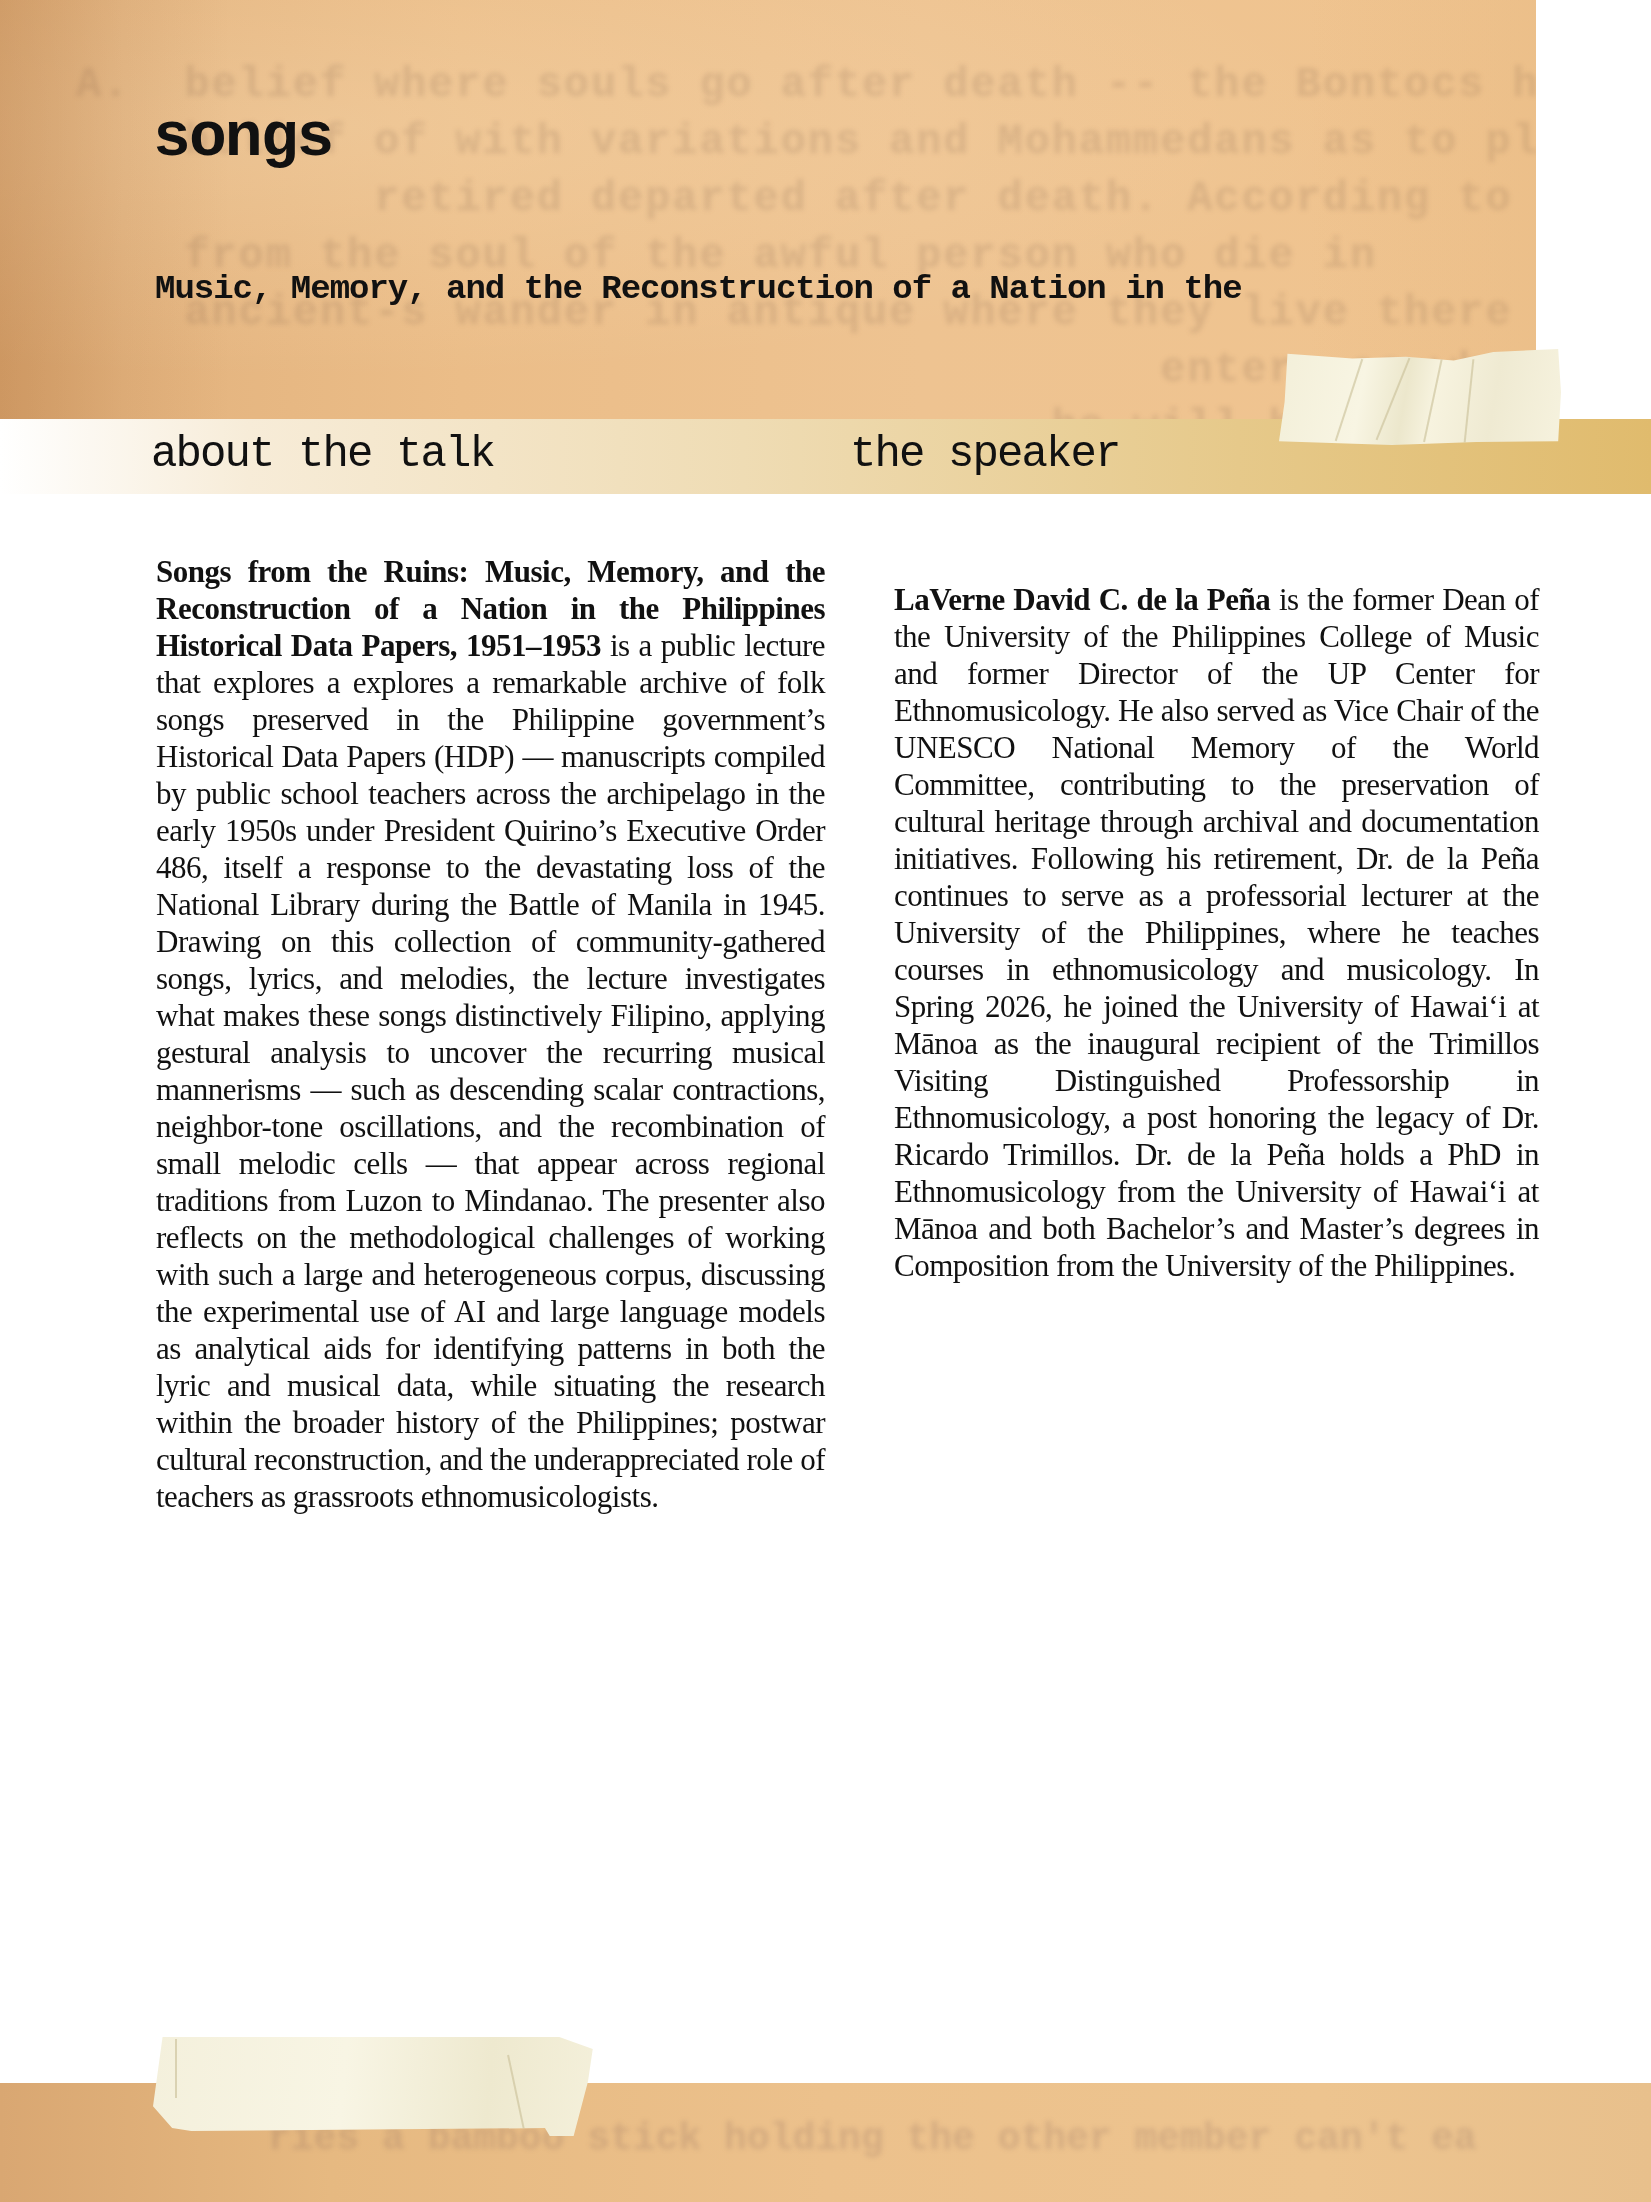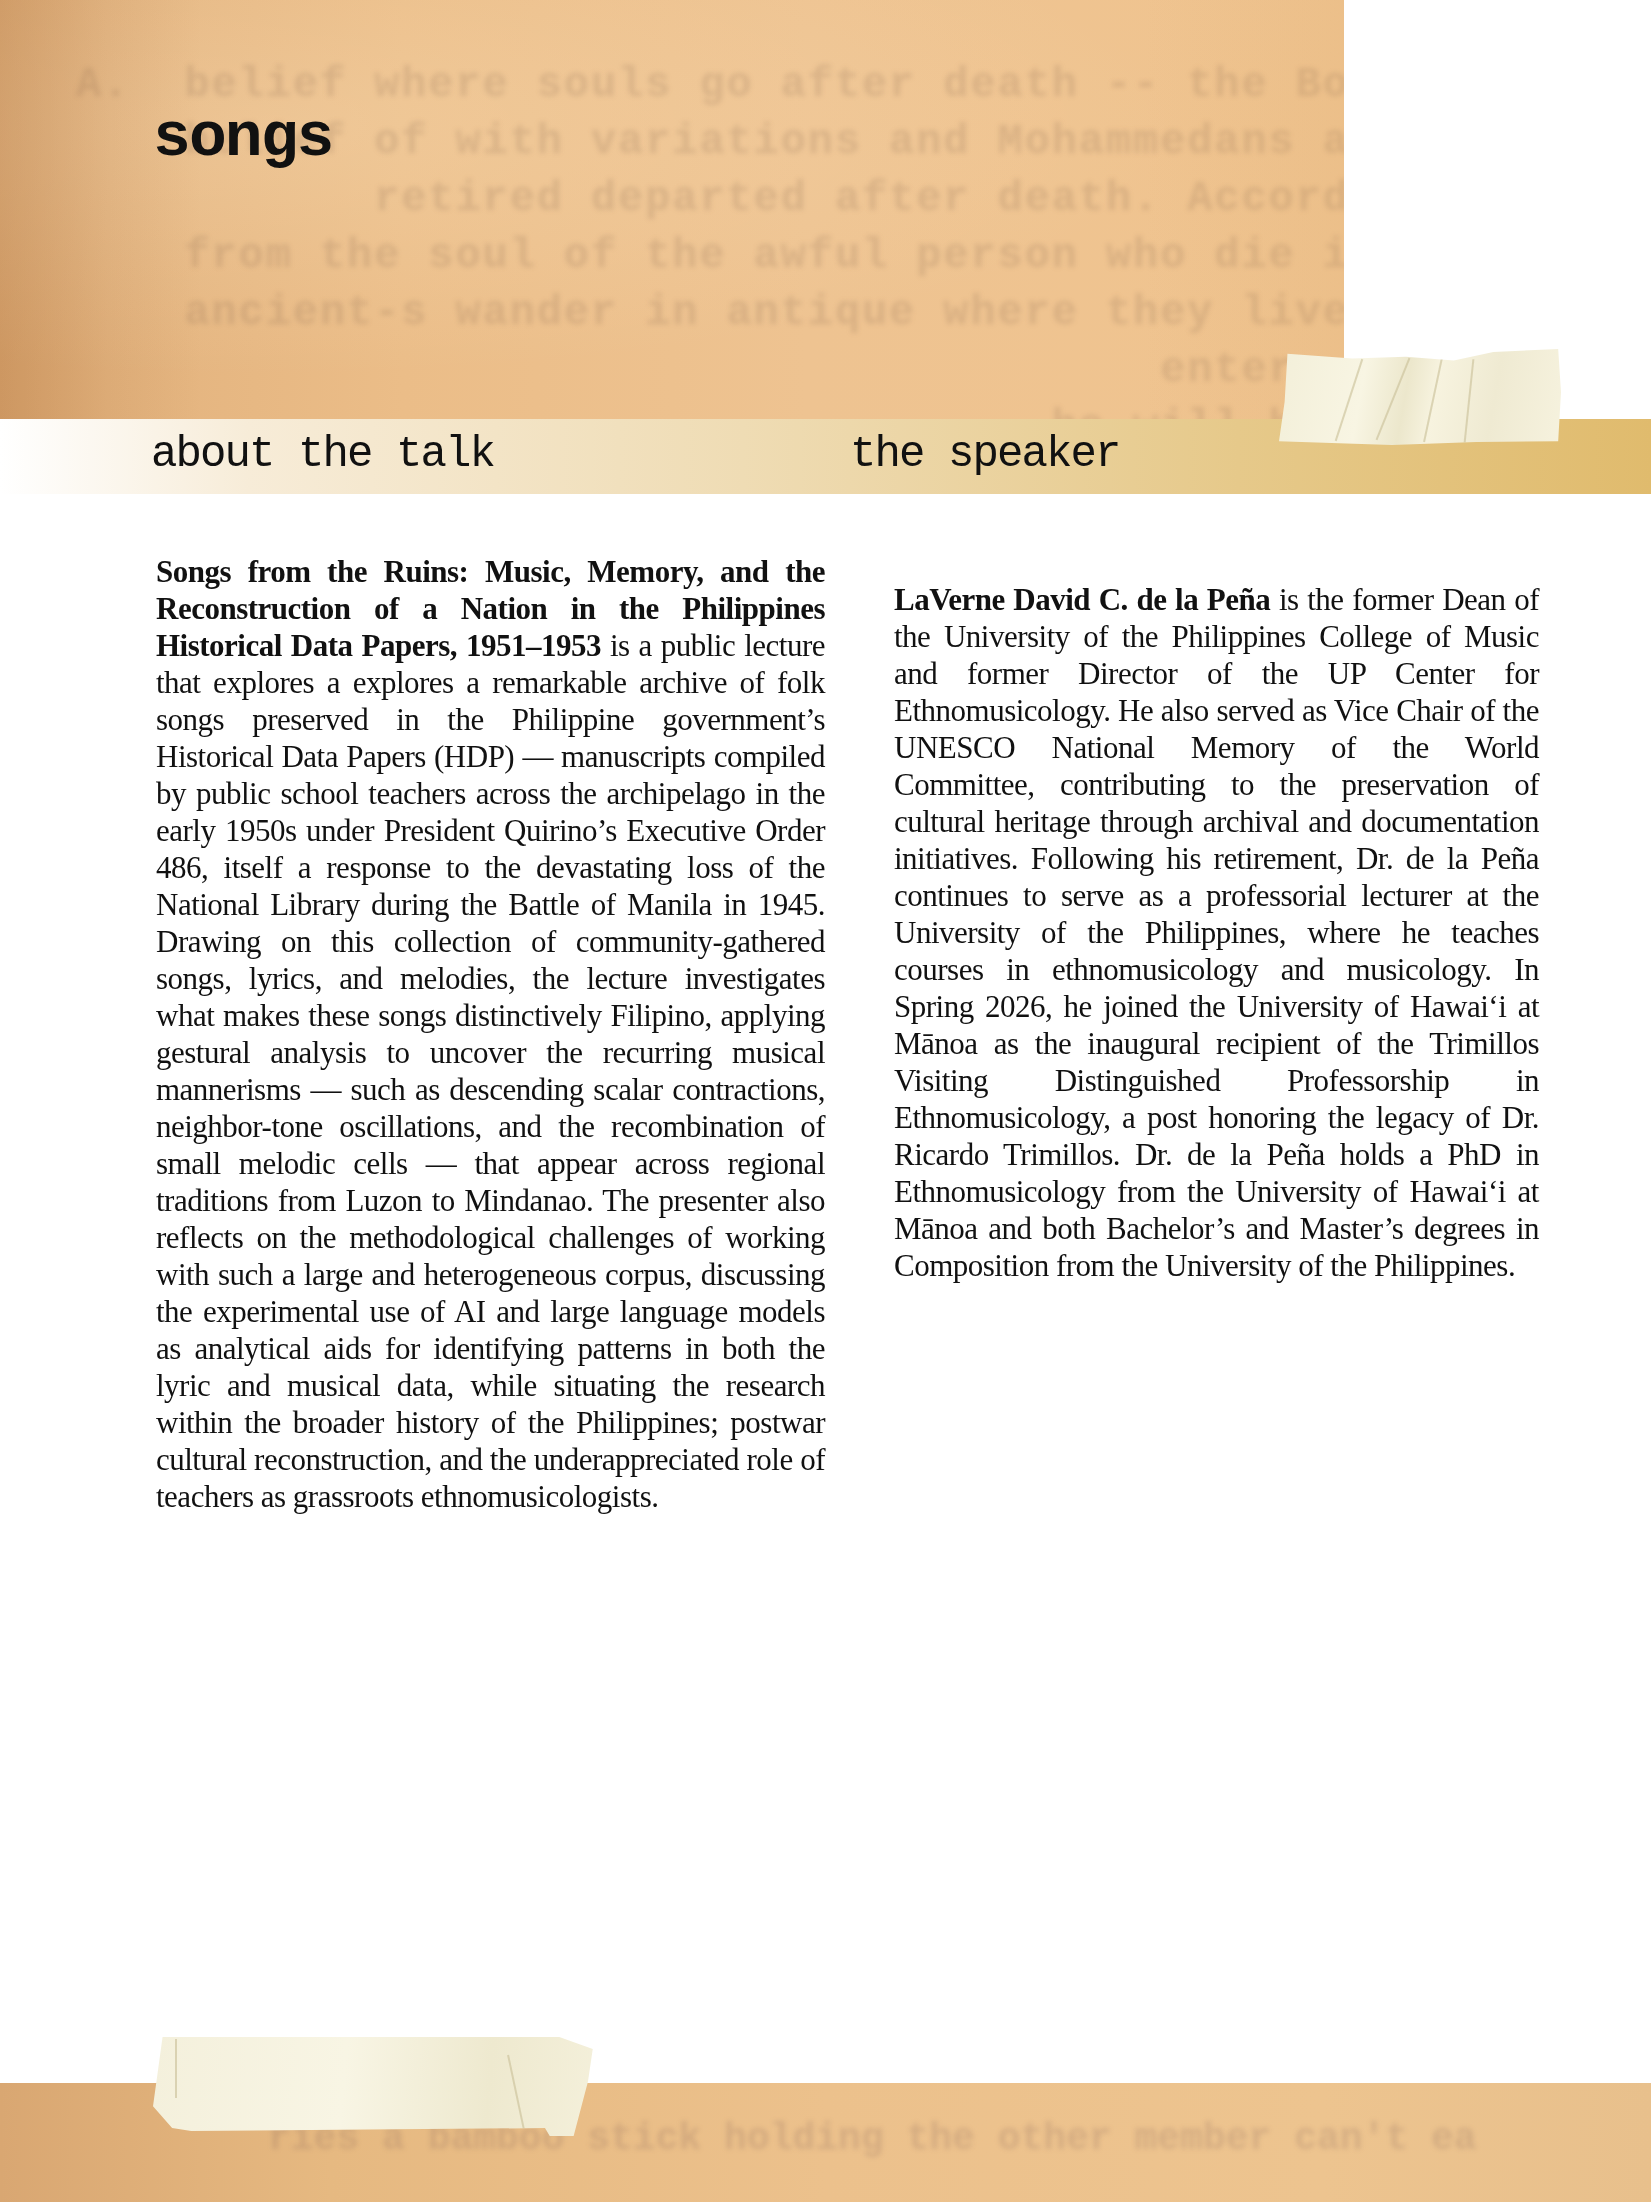--- a/index.html
+++ b/index.html
@@ -1,21 +1,21 @@
 <!DOCTYPE html>
 <html><head>
 <meta charset="utf-8">
 <style>
   * { box-sizing: border-box; margin: 0; padding: 0; }
   html, body { width: 1652px; height: 2202px; background: #ffffff; overflow: hidden; }
   body { position: relative; font-family: "Liberation Sans", sans-serif; color: #111; }
 
   
   .hero {
-    position: absolute; left: 0; top: 0; width: 1344px; height: 421px;
+    position: absolute; left: 0; top: 0; width: 1536px; height: 421px;
     background:
       radial-gradient(ellipse at 20% 30%, rgba(255,235,200,0.25), rgba(0,0,0,0) 60%),
       linear-gradient(90deg, #d9a56e 0%, #e3b37e 8%, #ebbd88 30%, #eec391 60%, #f0c48f 100%);
     overflow: hidden;
   }
   .hero .ghost-text {
     position: absolute; left: 76px; top: 57px; width: 1625px;
     font-family: "Liberation Mono", monospace; font-weight: bold;
     font-size: 42px; line-height: 57px; color: rgba(110,80,60,0.16);
     filter: blur(2.9px); white-space: pre; letter-spacing: 1.9px;
@@ -105,20 +105,21 @@
     belief of with variations and Mohammedans as to places where
            retired departed after death. According to the
     from the soul of the awful person who die in
     ancient-s wander in antique where they live there for-ever
                                         enter, as wha
                                   , he will be burie
     with his properties, then food, etc. that he</div>
   <div class="vignette"></div>
   <div class="title-songs">songs</div>
   <div class="subtitle">
+    <div>Music, Memory, and the Reconstruction of a Nation in the</div>
   </div>
 </div>
 
 <div class="section-band"></div>
 <div class="section-head about">about the talk</div>
 <div class="section-head speaker">the speaker</div>
 
 <div class="tape top">
   <div class="tape-crease" style="left:69px;top:7.6px;height:86px;transform:rotate(18deg);"></div>
   <div class="tape-crease" style="left:113px;top:5.7px;height:88px;transform:rotate(22deg);"></div>

